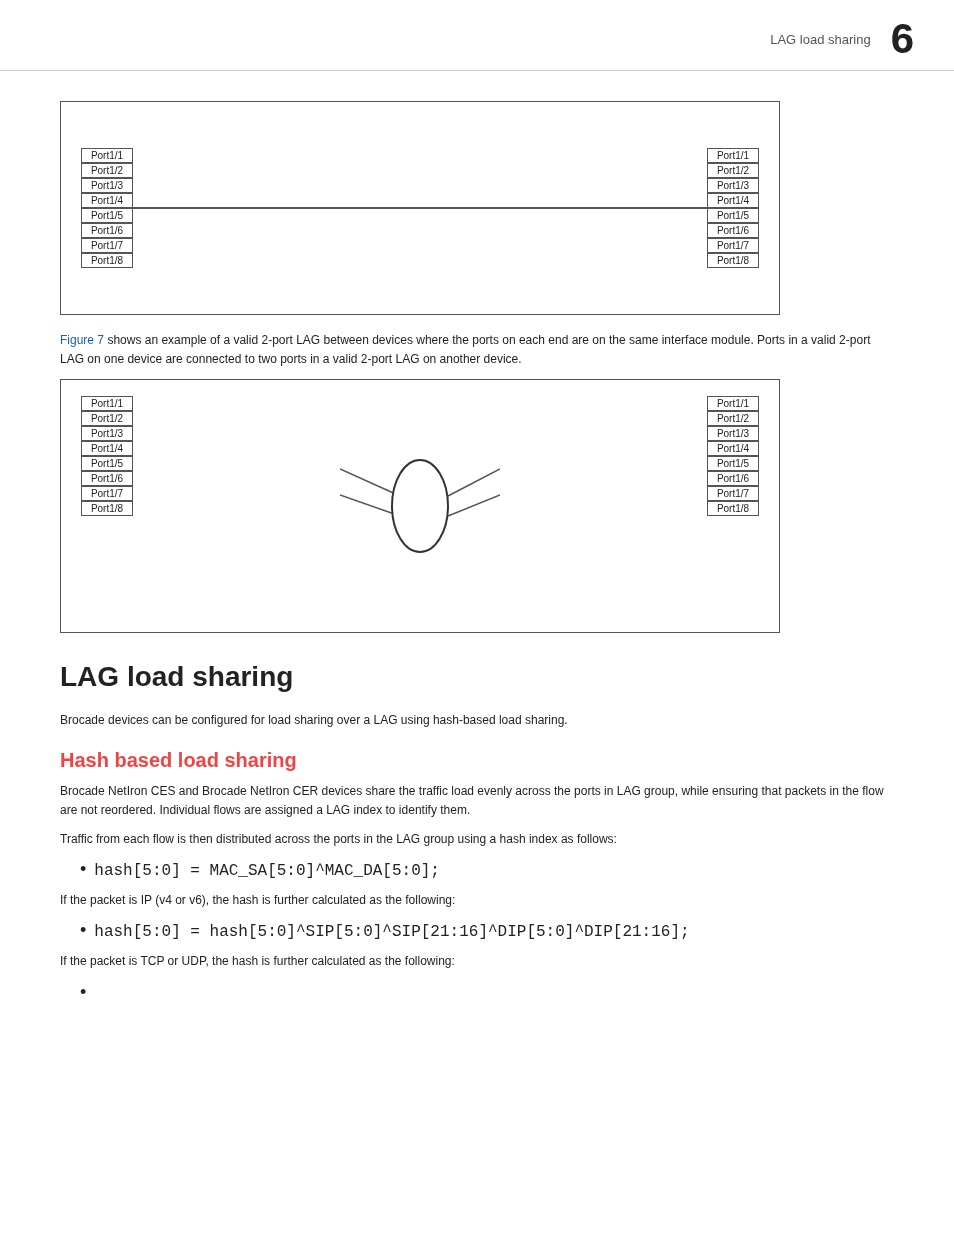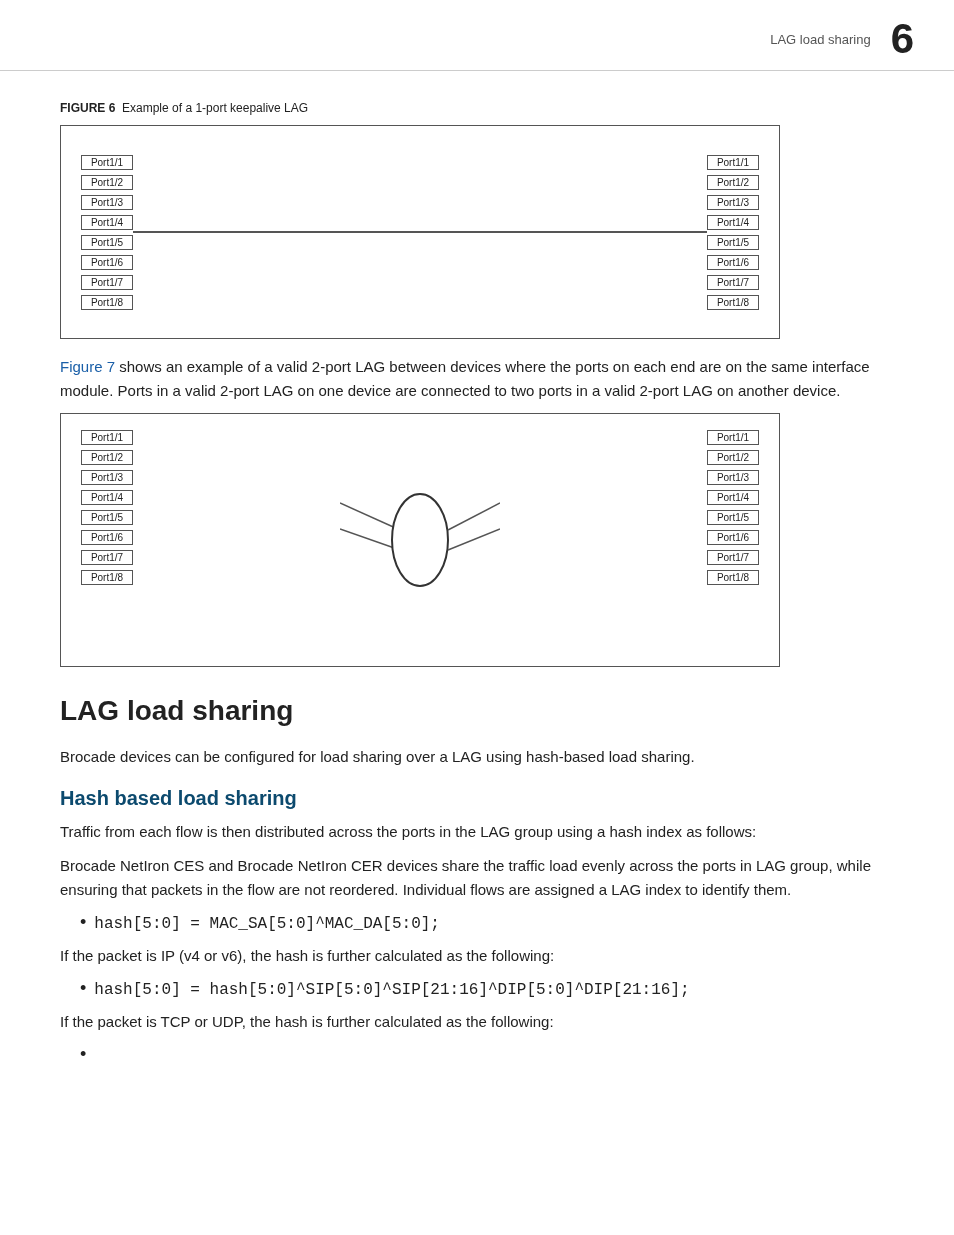--- a/index.html
+++ b/index.html
@@ -60,21 +60,20 @@
       display: flex;
       align-items: center;
       justify-content: space-between;
       position: relative;
       background: #fff;
     }
 
     .device-box {
       display: flex;
       flex-direction: column;
-      gap: 5px;
       align-items: flex-start;
     }
 
     .port-btn {
       border: 1px solid #555;
       background: #fff;
       font-size: 10px;
       padding: 1px 8px;
       min-width: 52px;
       text-align: center;
@@ -85,42 +84,42 @@
       flex: 1;
       display: flex;
       align-items: center;
       justify-content: center;
       position: relative;
       min-height: 180px;
     }
 
     
     .body-text {
-      font-size: 15px;
+      font-size: 12px;
       line-height: 1.6;
       margin-bottom: 10px;
       color: #222;
     }
     .body-text a, .body-link {
       color: #1a5fa8;
       text-decoration: none;
     }
 
     
     .section-heading {
       font-size: 28px;
       font-weight: bold;
       color: #222;
       margin: 28px 0 14px 0;
       padding-bottom: 4px;
     }
     .subsection-heading {
       font-size: 20px;
       font-weight: bold;
-      color: #0c4a6e;
+      color: #ef4444;
       margin: 18px 0 10px 0;
     }
 
     
     .bullet-list {
       list-style: none;
       margin: 8px 0 8px 20px;
     }
     .bullet-list li {
       display: flex;
@@ -143,23 +142,20 @@
 </head>
 <body>
 
 <div class="page-header">
   <span class="page-header-title">LAG load sharing</span>
   <span class="page-header-num">6</span>
 </div>
 
 <div class="main-content">
 
-  <div class="figure-label">
-    <span>FIGURE 6</span>&nbsp;&nbsp;<span class="fig-title">Example of a 1-port keepalive LAG</span>
-  </div>
 
   <div class="diagram-container">
 
     <div class="device-box" id="fig6-left">
         <div class="port-btn">Port1/1</div>
         <div class="port-btn">Port1/2</div>
         <div class="port-btn">Port1/3</div>
         <div class="port-btn">Port1/4</div>
         <div class="port-btn">Port1/5</div>
         <div class="port-btn">Port1/6</div>
@@ -221,22 +217,22 @@
         <div class="port-btn">Port1/6</div>
         <div class="port-btn">Port1/7</div>
         <div class="port-btn">Port1/8</div>
       </div>
   </div>
 
   <h1 class="section-heading">LAG load sharing</h1>
   <p class="body-text">Brocade devices can be configured for load sharing over a LAG using hash-based load sharing.</p>
 
   <h2 class="subsection-heading">Hash based load sharing</h2>
+  <p class="body-text">Brocade NetIron CES and Brocade NetIron CER devices share the traffic load evenly across the ports in LAG group, while ensuring that packets in the flow are not reordered. Individual flows are assigned a LAG index to identify them.</p>
   <p class="body-text">Traffic from each flow is then distributed across the ports in the LAG group using a hash index as follows:</p>
-  <p class="body-text">Brocade NetIron CES and Brocade NetIron CER devices share the traffic load evenly across the ports in LAG group, while ensuring that packets in the flow are not reordered. Individual flows are assigned a LAG index to identify them.</p>
   <ul class="bullet-list">
     <li>
       <span class="bullet-dot">•</span>
       <span class="bullet-code">hash[5:0] = MAC_SA[5:0]^MAC_DA[5:0];</span>
     </li>
   </ul>
   <p class="body-text">If the packet is IP (v4 or v6), the hash is further calculated as the following:</p>
   <ul class="bullet-list">
     <li>
       <span class="bullet-dot">•</span>

